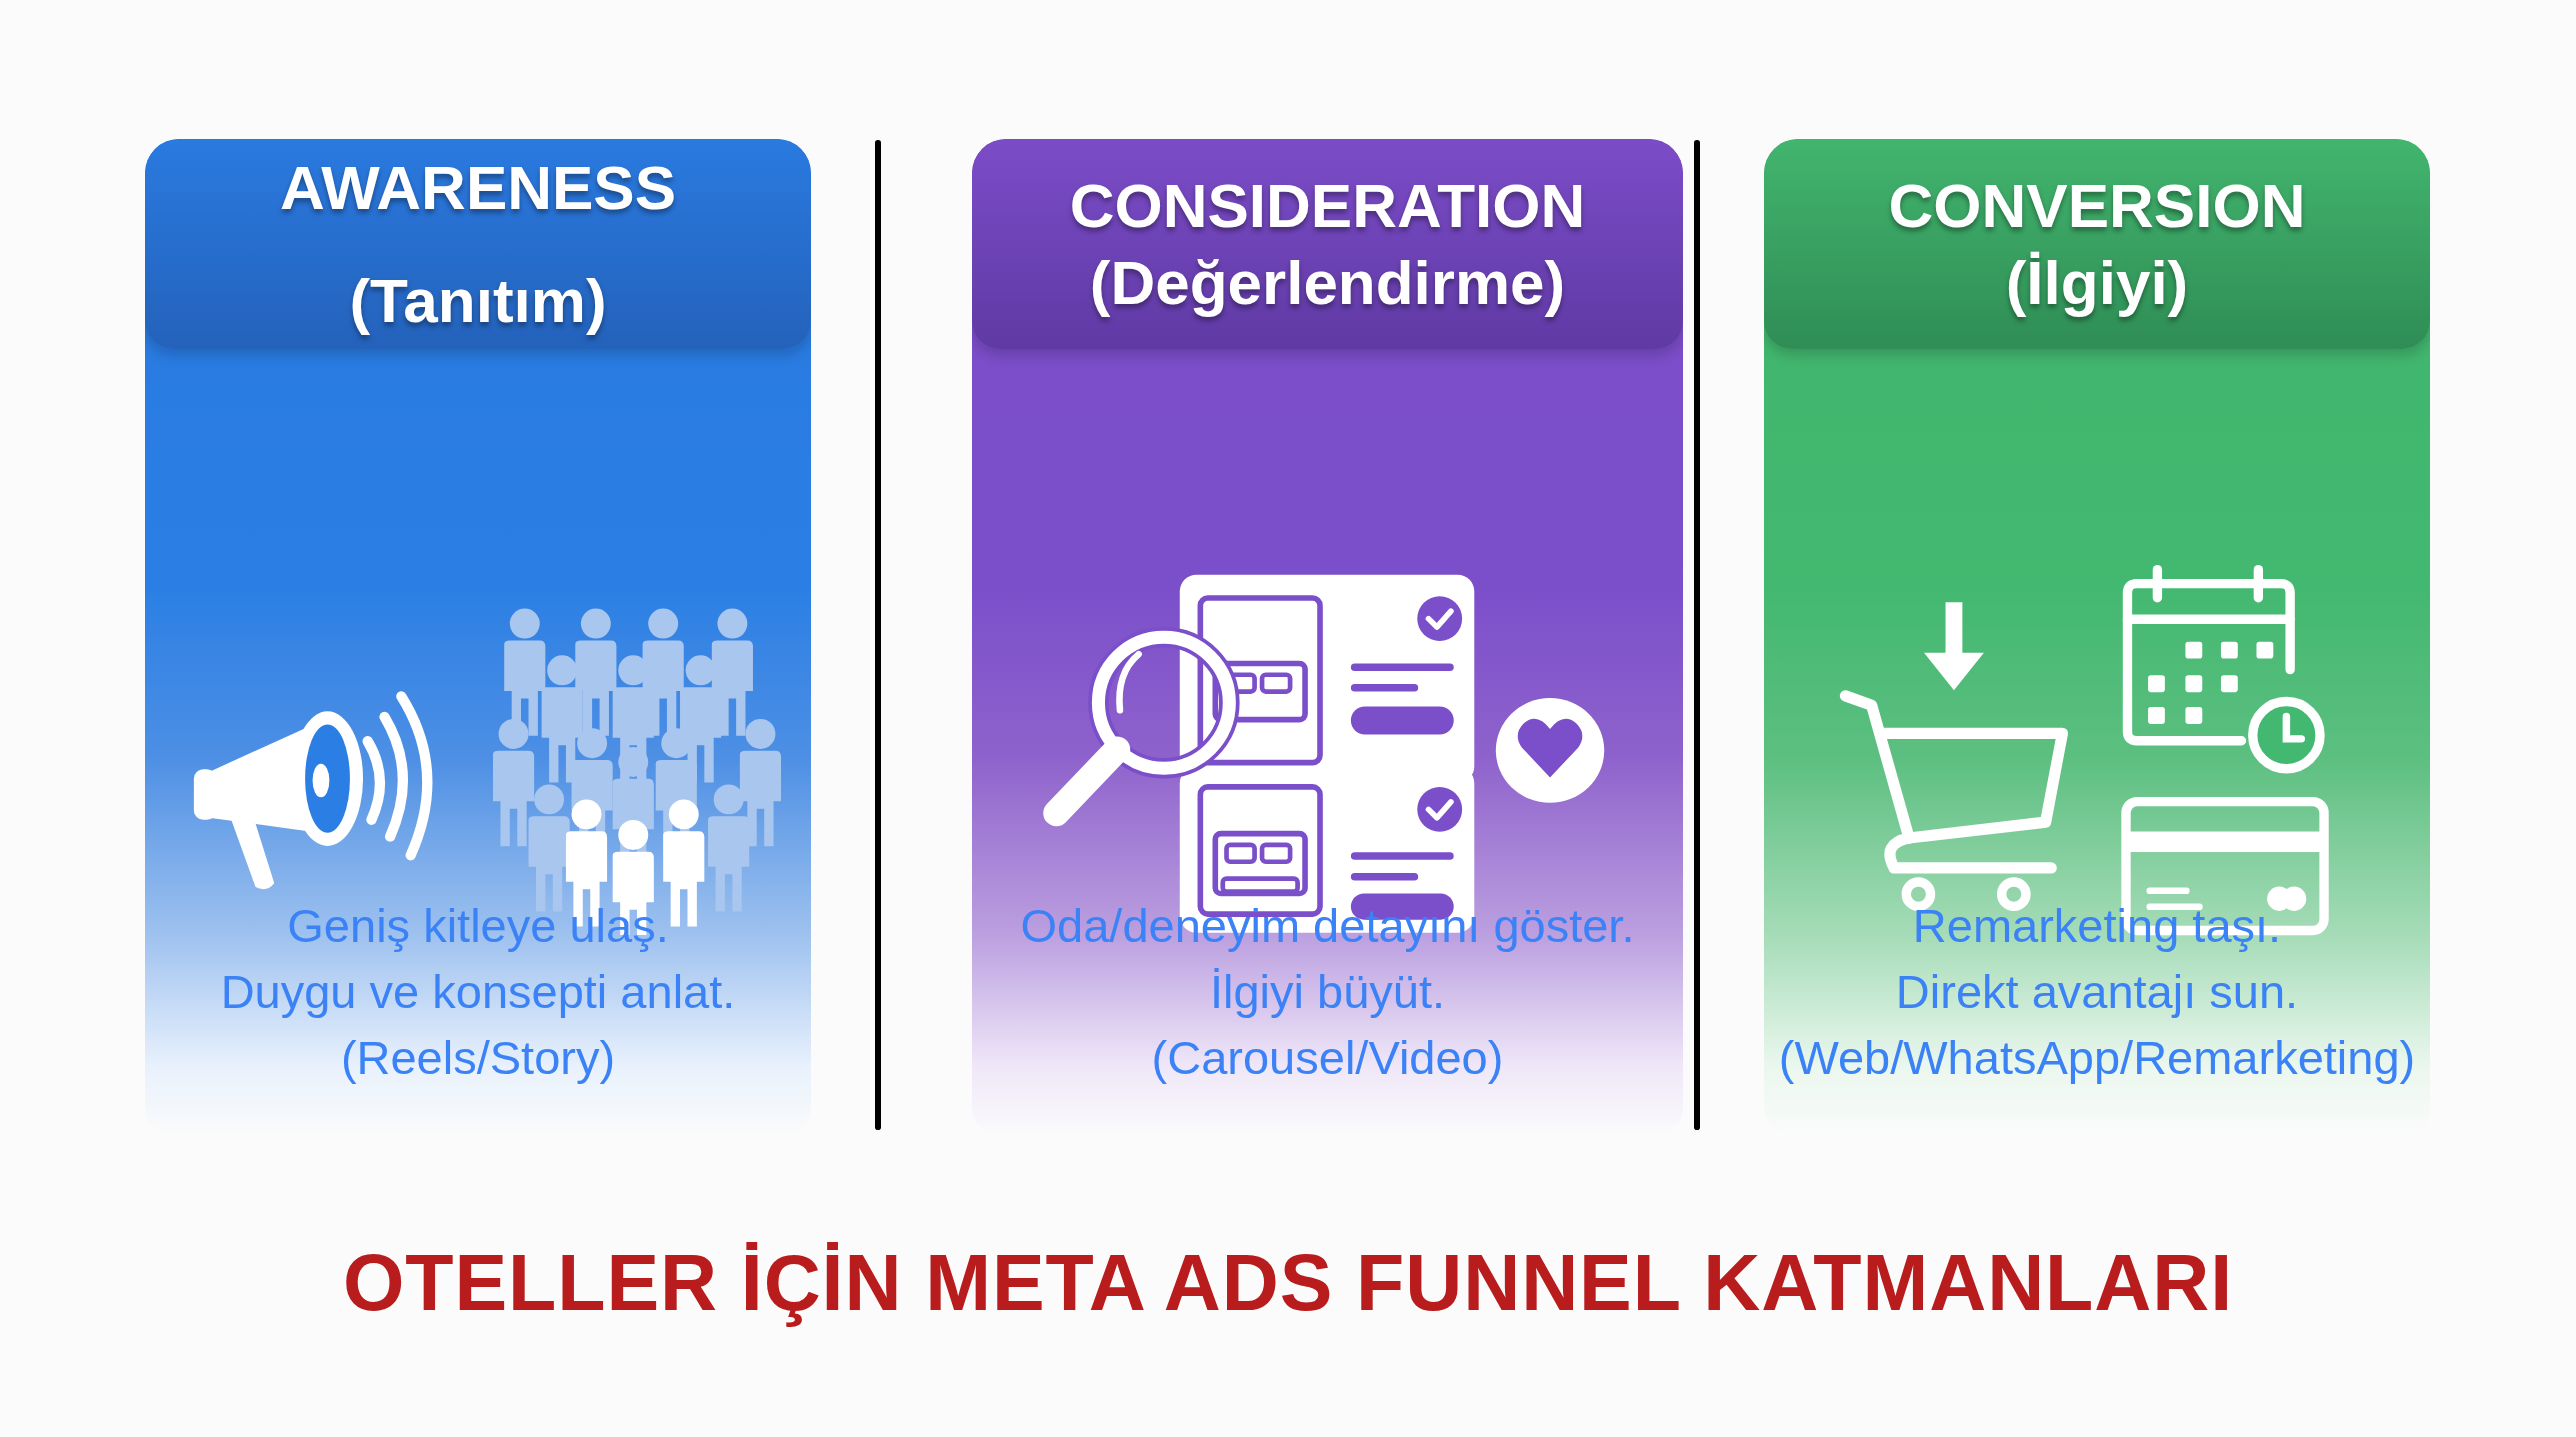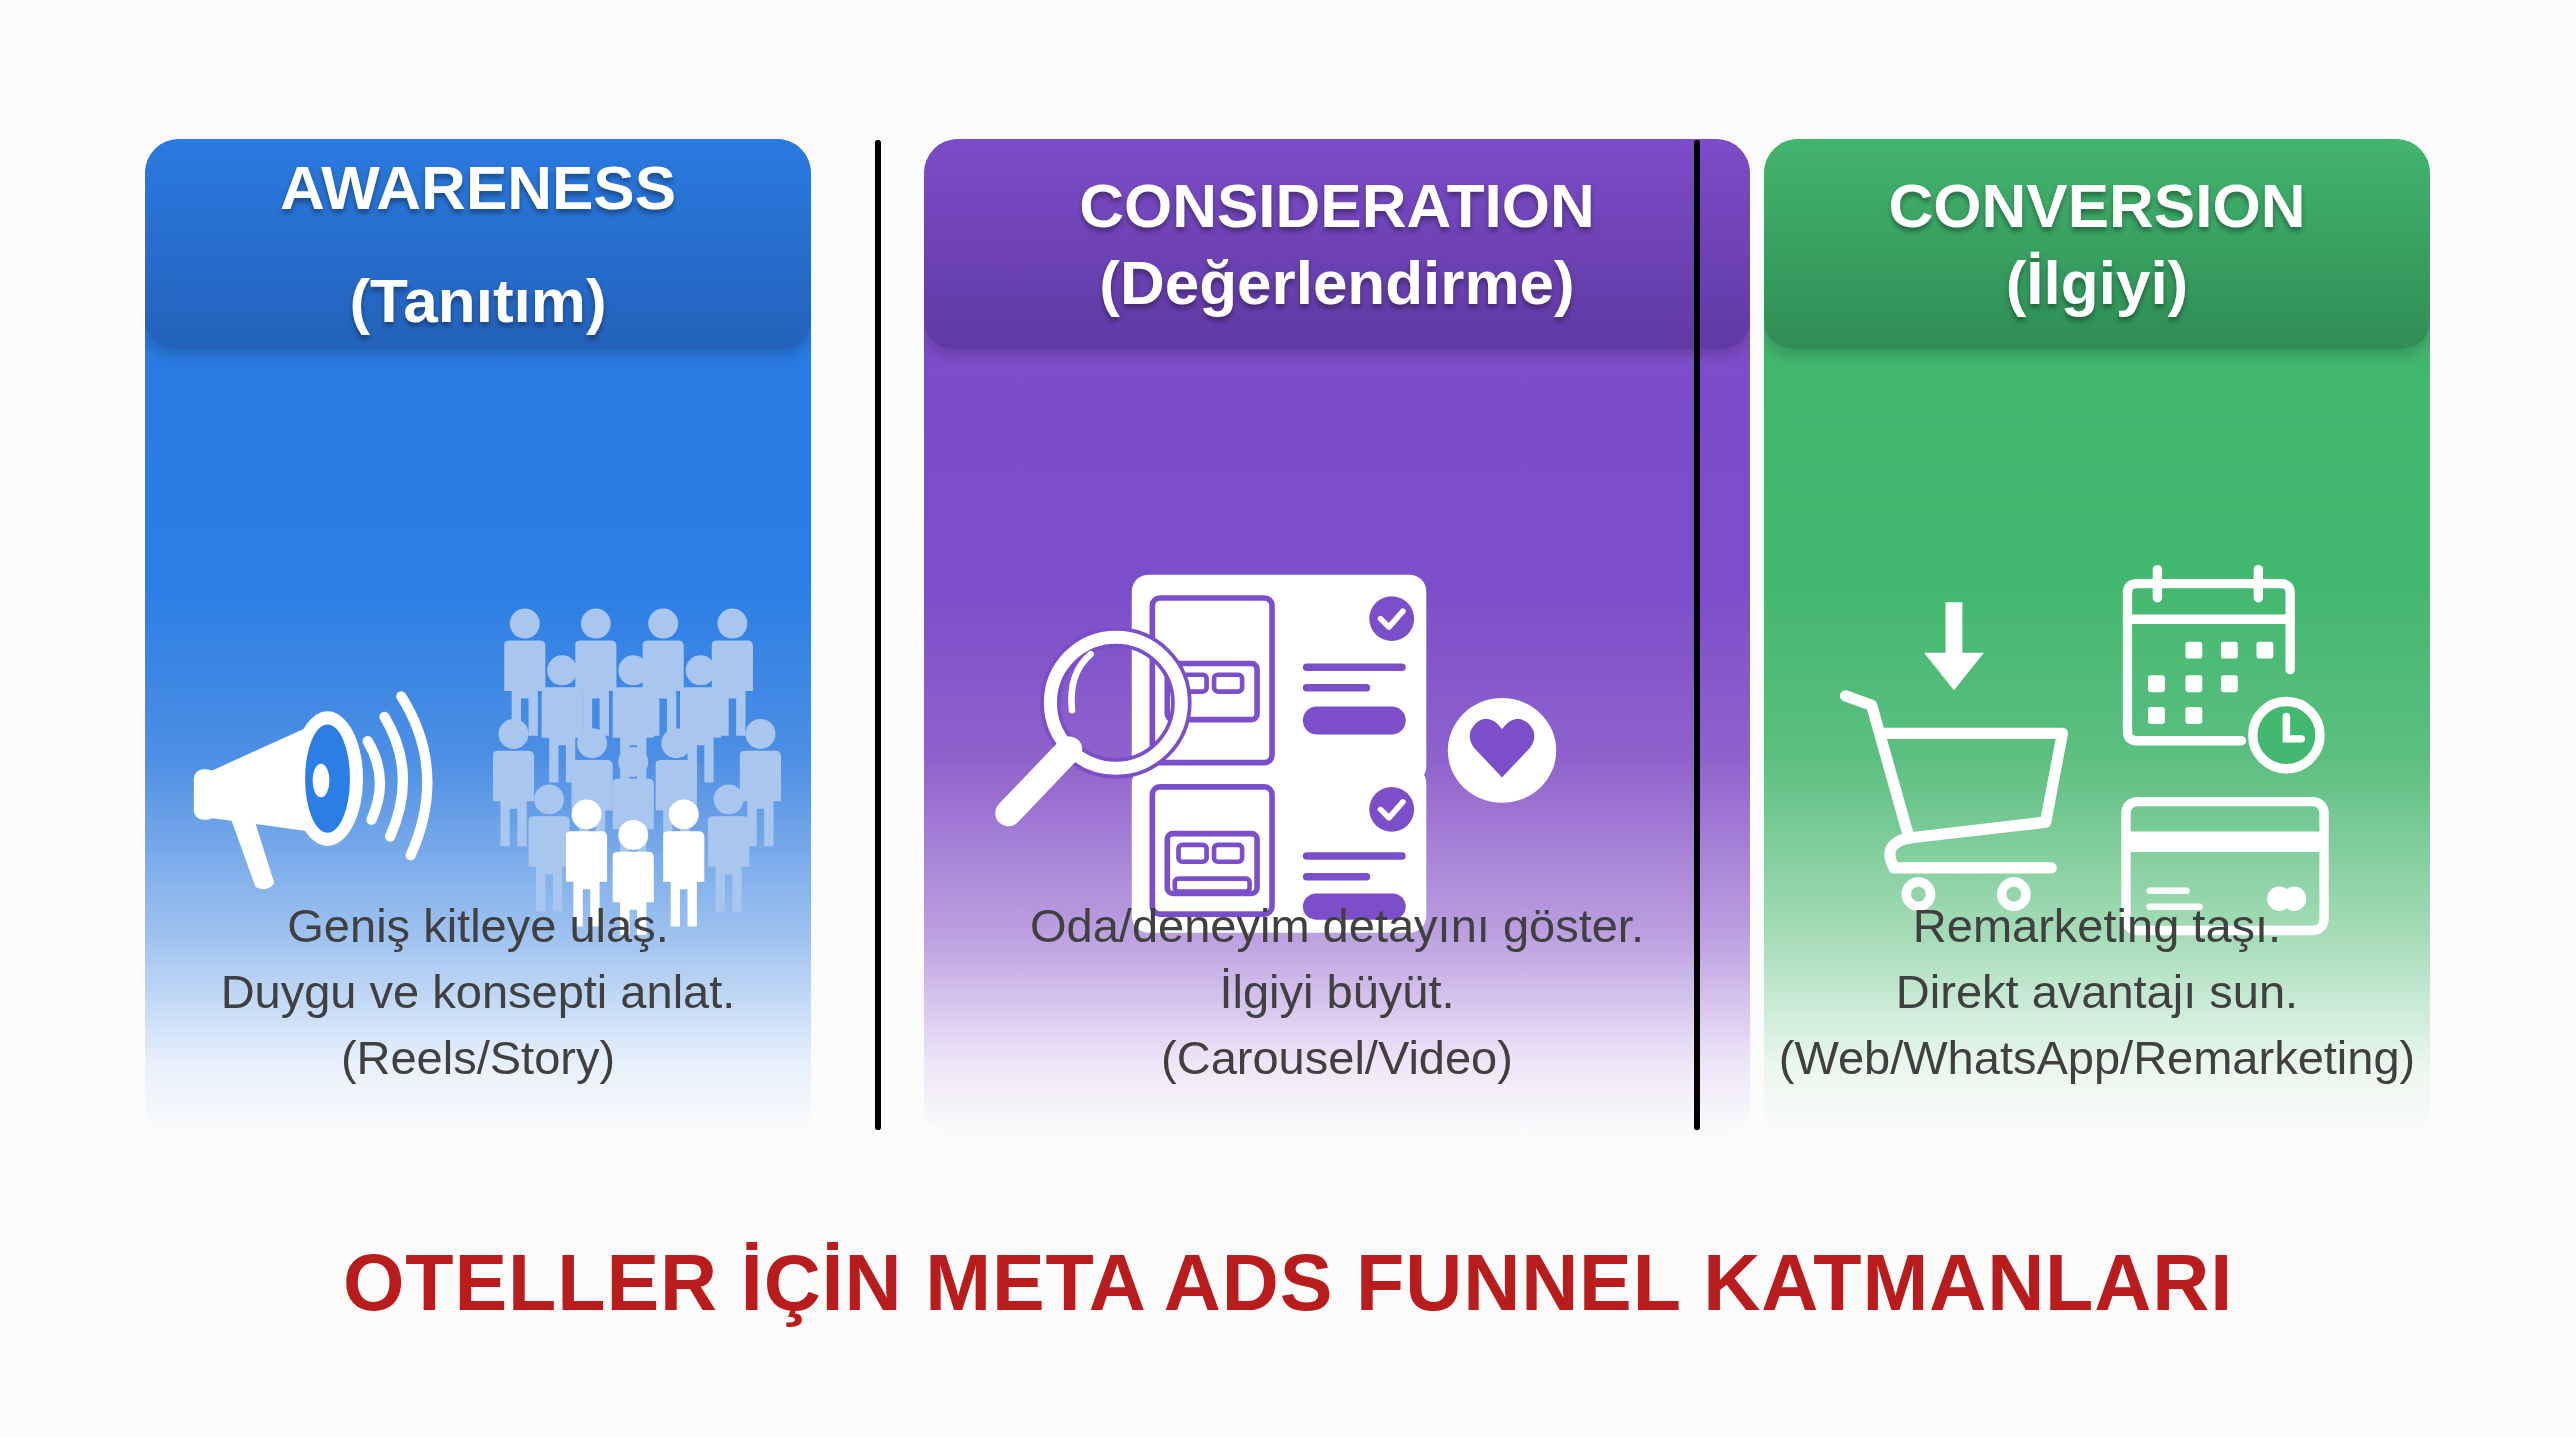--- a/index.html
+++ b/index.html
@@ -38,21 +38,21 @@
     color:#ffffff; font-weight:bold; font-size:62px; line-height:77px;
     text-shadow:0 3.7px 5.6px rgba(0,0,0,0.35);
     white-space:nowrap;
   }
   .icons {
     position:absolute; left:0; right:0; top:281px; height:524px;
   }
   .icons svg { position:absolute; }
   .desc {
     position:absolute; left:-37px; right:-37px; top:754px;
-    text-align:center; color:#404040;
+    text-align:center; color:#3b82f6;
     font-size:47px; line-height:66px;
     white-space:nowrap;
   }
   .desc div { display:block; }
   .divider {
     position:absolute; top:140px; width:5.6px; height:990px;
     background:#000; border-radius:2.8px;
   }
   .title {
     position:absolute; left:0; right:0; top:1236px;
@@ -122,21 +122,21 @@
   </div>
   <div class="desc">
     <div>Geniş kitleye ulaş.</div>
     <div>Duygu ve konsepti anlat.</div>
     <div>(Reels/Story)</div>
   </div>
 </div>
 
 <div class="divider" style="left:875px;"></div>
 
-<div class="card consideration" style="left:924px; width:826px;">
+<div class="card consideration" style="left:972px; width:687px;padding-left:24px;">
   <div class="body-bg"></div>
   <div class="header">
     <div class="h1">CONSIDERATION</div>
     <div class="h2">(Değerlendirme)</div>
   </div>
   <div class="icons">
     <svg style="left:56px; top:150px;" width="599" height="374" viewBox="0 0 640 400">
 
       <g>
         <rect x="162" y="5" width="315" height="223" rx="18" fill="#ffffff"></rect>

